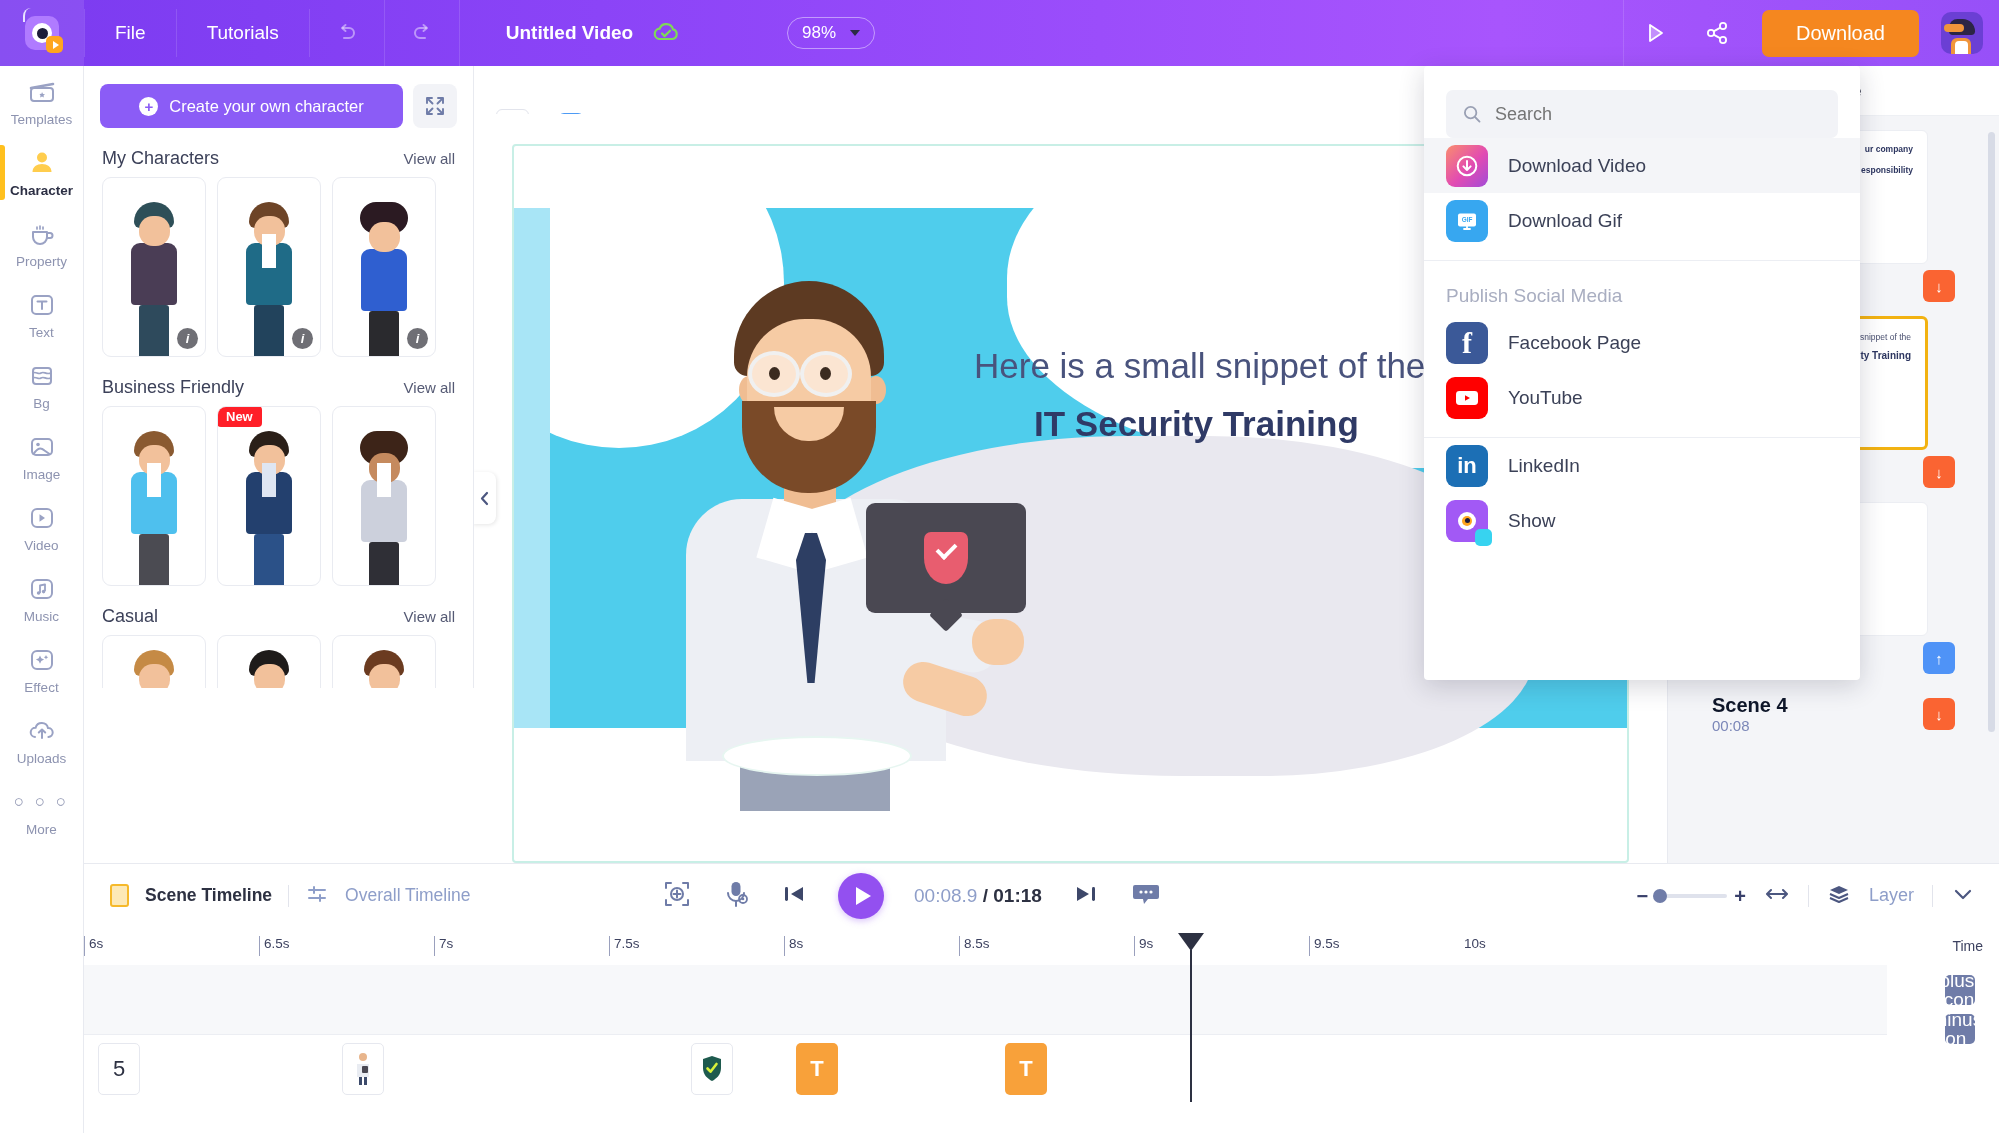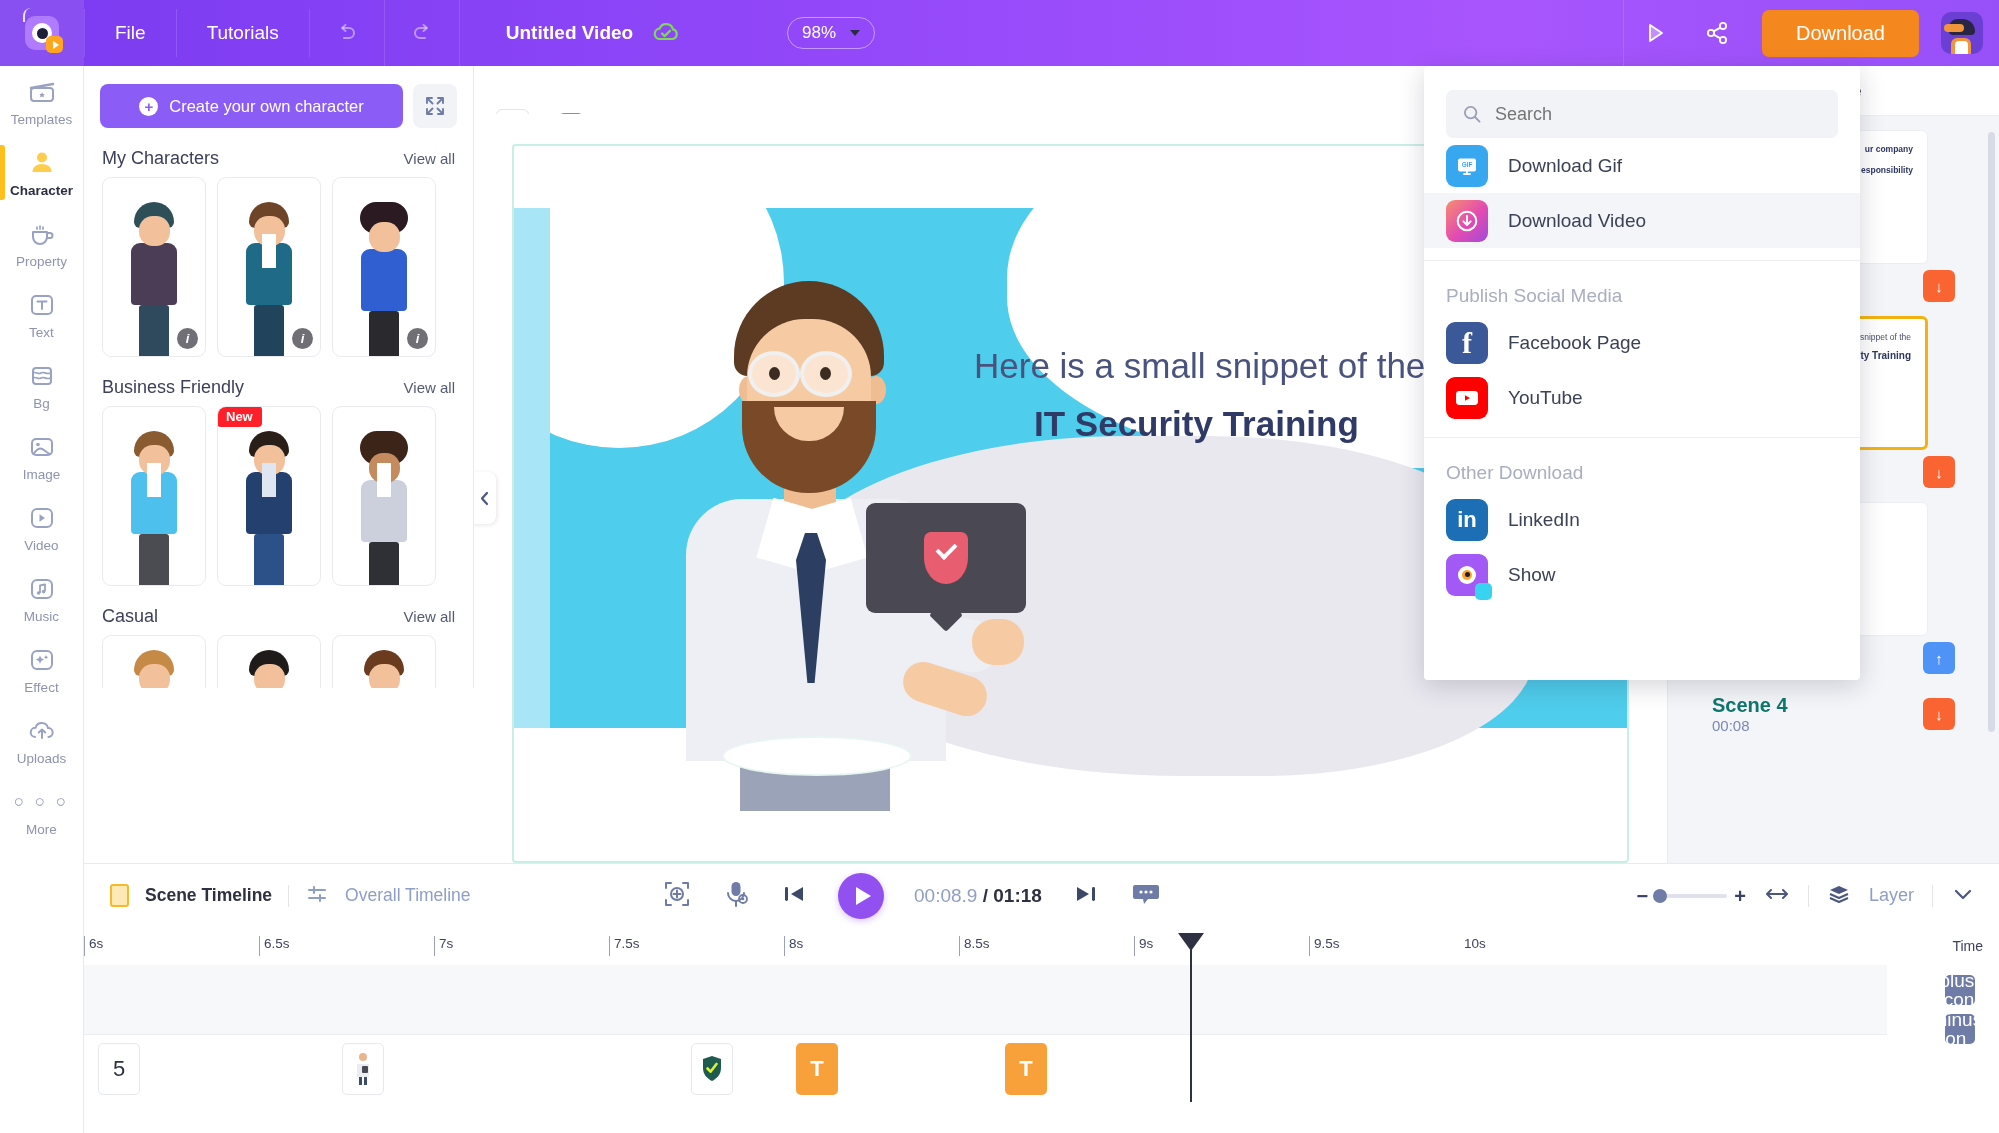--- a/index.html
+++ b/index.html
@@ -240,21 +240,21 @@
   .scene-thumb{
     width:238px;height:134px;background:#fff;border-radius:6px;border:1px solid #eceef3;
     position:relative;overflow:hidden;padding:12px 14px;
   }
   .scene-thumb.sel{ border:3px solid #f2b211; }
   .st-line{ font-size:8.5px;color:#4a5070;line-height:1.45; }
   .st-line.b{ font-weight:bold;color:#2d3660; }
   .st-right{ text-align:right; }
   .st-bar{ border-left:2px solid #e87f8f; padding-left:7px; margin-bottom:8px; }
   .scene-meta{ display:flex;align-items:center;justify-content:space-between;padding:6px 22px 0 22px; }
-  .scene-name{ font-size:20px;font-weight:bold;color:#0f766e; }
+  .scene-name{ font-size:20px;font-weight:bold;color:#0f172a; }
   .scene-time{ font-size:15px;color:#7b87b8; }
   .sq-btn{
     width:32px;height:32px;border-radius:6px;display:flex;align-items:center;justify-content:center;
     color:#fff;font-size:15px;cursor:pointer;
   }
   .sq-btn.orange{ background:#fa6432; }
   .sq-btn.blue{ background:#4f93f7; }
   .scene-scroll{
     position:absolute;right:4px;top:66px;width:7px;height:600px;border-radius:4px;background:#d7dbe6;
   }
@@ -909,41 +909,41 @@
 
   <div class="dd">
     <div class="dd-search">
       <svg width="22" height="22" viewBox="0 0 22 22" fill="none">
         <circle cx="9.5" cy="9.5" r="6.3" stroke="#9aa0b4" stroke-width="2"></circle>
         <path d="m14.3 14.3 5 5" stroke="#9aa0b4" stroke-width="2" stroke-linecap="round"></path>
       </svg>
       <input type="text" placeholder="Search" style="">
     </div>
 
+    <div class="dd-item hl">
+      <span class="dd-ico ico-dlvid">
+        <svg width="26" height="26" viewBox="0 0 26 26" fill="none">
+          <circle cx="13" cy="13" r="9.3" stroke="#fff" stroke-width="2"></circle>
+          <path d="M13 8v9M9.4 13.4 13 17l3.6-3.6" stroke="#fff" stroke-width="2" stroke-linecap="round" stroke-linejoin="round"></path>
+        </svg>
+      </span>
+      <span>Download Video</span>
+    </div>
+
     <div class="dd-item">
       <span class="dd-ico ico-gif">
         <svg width="26" height="26" viewBox="0 0 26 26" fill="none">
           <rect x="4" y="5.5" width="18" height="13" rx="2" fill="#fff"></rect>
           <text x="13" y="14.3" font-size="6.4" font-weight="bold" fill="#37a7f0" text-anchor="middle" font-family="Liberation Sans, sans-serif">GIF</text>
           <path d="M10 21h6M13 18.5V21" stroke="#fff" stroke-width="1.8" stroke-linecap="round"></path>
         </svg>
       </span>
       <span>Download Gif</span>
     </div>
 
-    <div class="dd-item hl">
-      <span class="dd-ico ico-dlvid">
-        <svg width="26" height="26" viewBox="0 0 26 26" fill="none">
-          <circle cx="13" cy="13" r="9.3" stroke="#fff" stroke-width="2"></circle>
-          <path d="M13 8v9M9.4 13.4 13 17l3.6-3.6" stroke="#fff" stroke-width="2" stroke-linecap="round" stroke-linejoin="round"></path>
-        </svg>
-      </span>
-      <span>Download Video</span>
-    </div>
-
     <div class="dd-sep"></div>
 
     <div class="dd-group">Publish Social Media</div>
 
     <div class="dd-item">
       <span class="dd-ico ico-fb">f</span>
       <span>Facebook Page</span>
     </div>
 
     <div class="dd-item">
@@ -951,21 +951,20 @@
         <svg width="24" height="18" viewBox="0 0 24 18">
           <rect x="1" y="2" width="22" height="14" rx="3.4" fill="#fff"></rect>
           <path d="M10 6.2 15 9l-5 2.8z" fill="#ff0000"></path>
         </svg>
       </span>
       <span>YouTube</span>
     </div>
 
     <div class="dd-sep"></div>
 
-    <div class="dd-group">Other Download</div>
 
     <div class="dd-item">
       <span class="dd-ico ico-li">in</span>
       <span>LinkedIn</span>
     </div>
 
     <div class="dd-item">
       <span class="dd-ico ico-show">
         <span style="width:18px;height:18px;border-radius:50%;background:#fff;display:flex;align-items:center;justify-content:center;">
           <span style="width:10px;height:10px;border-radius:50%;background:#ffa51f;display:flex;align-items:center;justify-content:center;">

